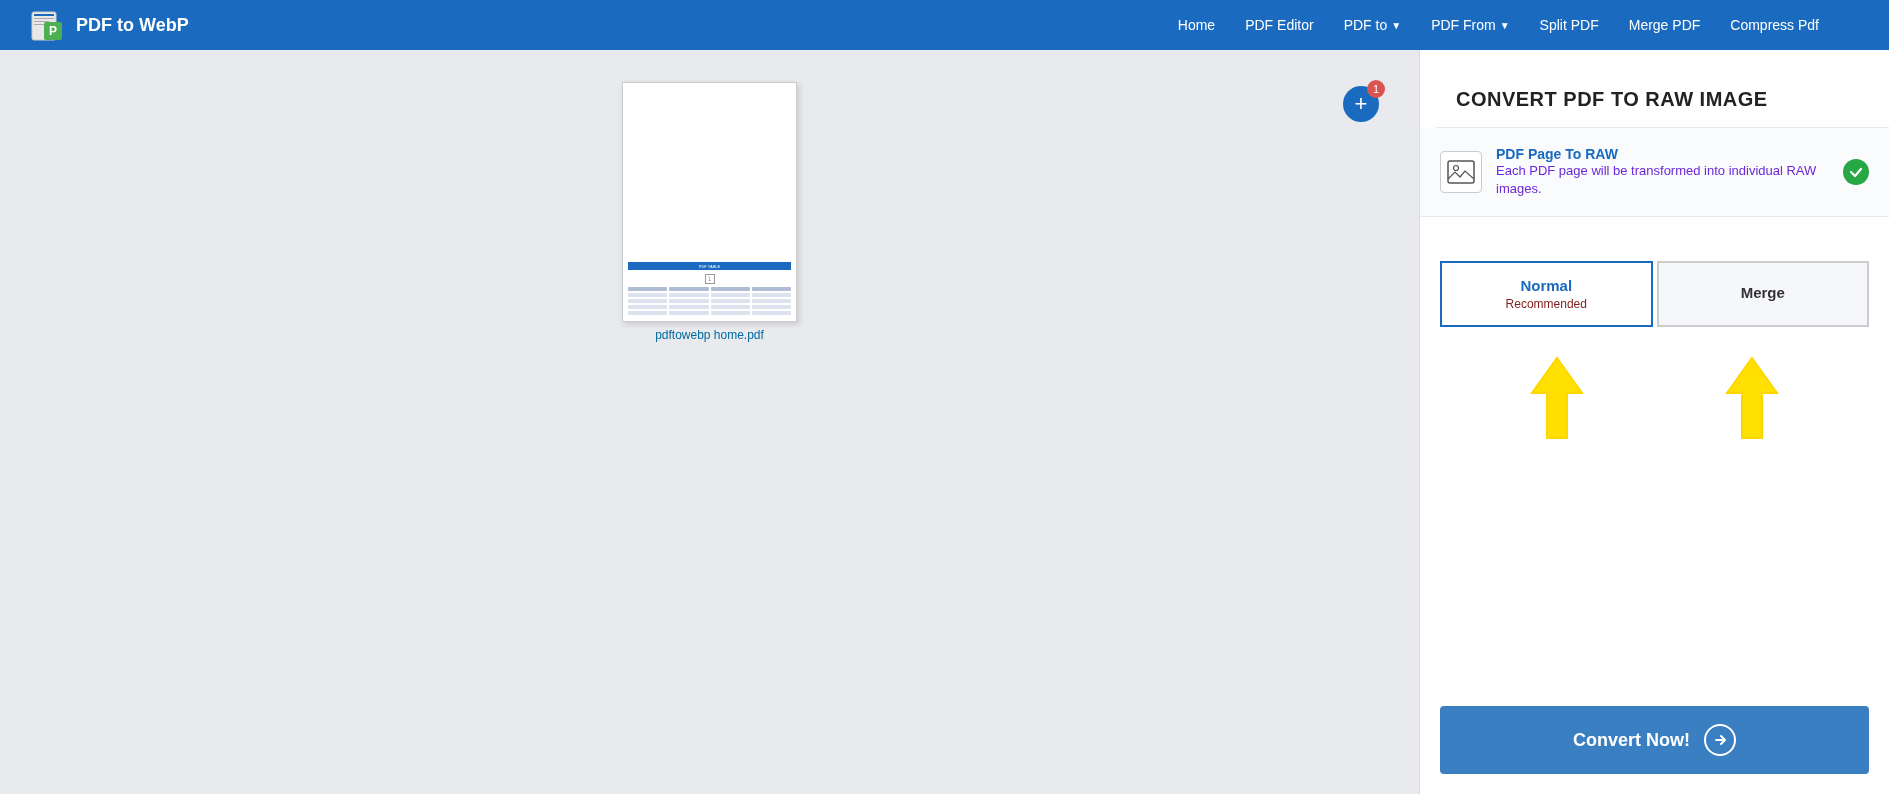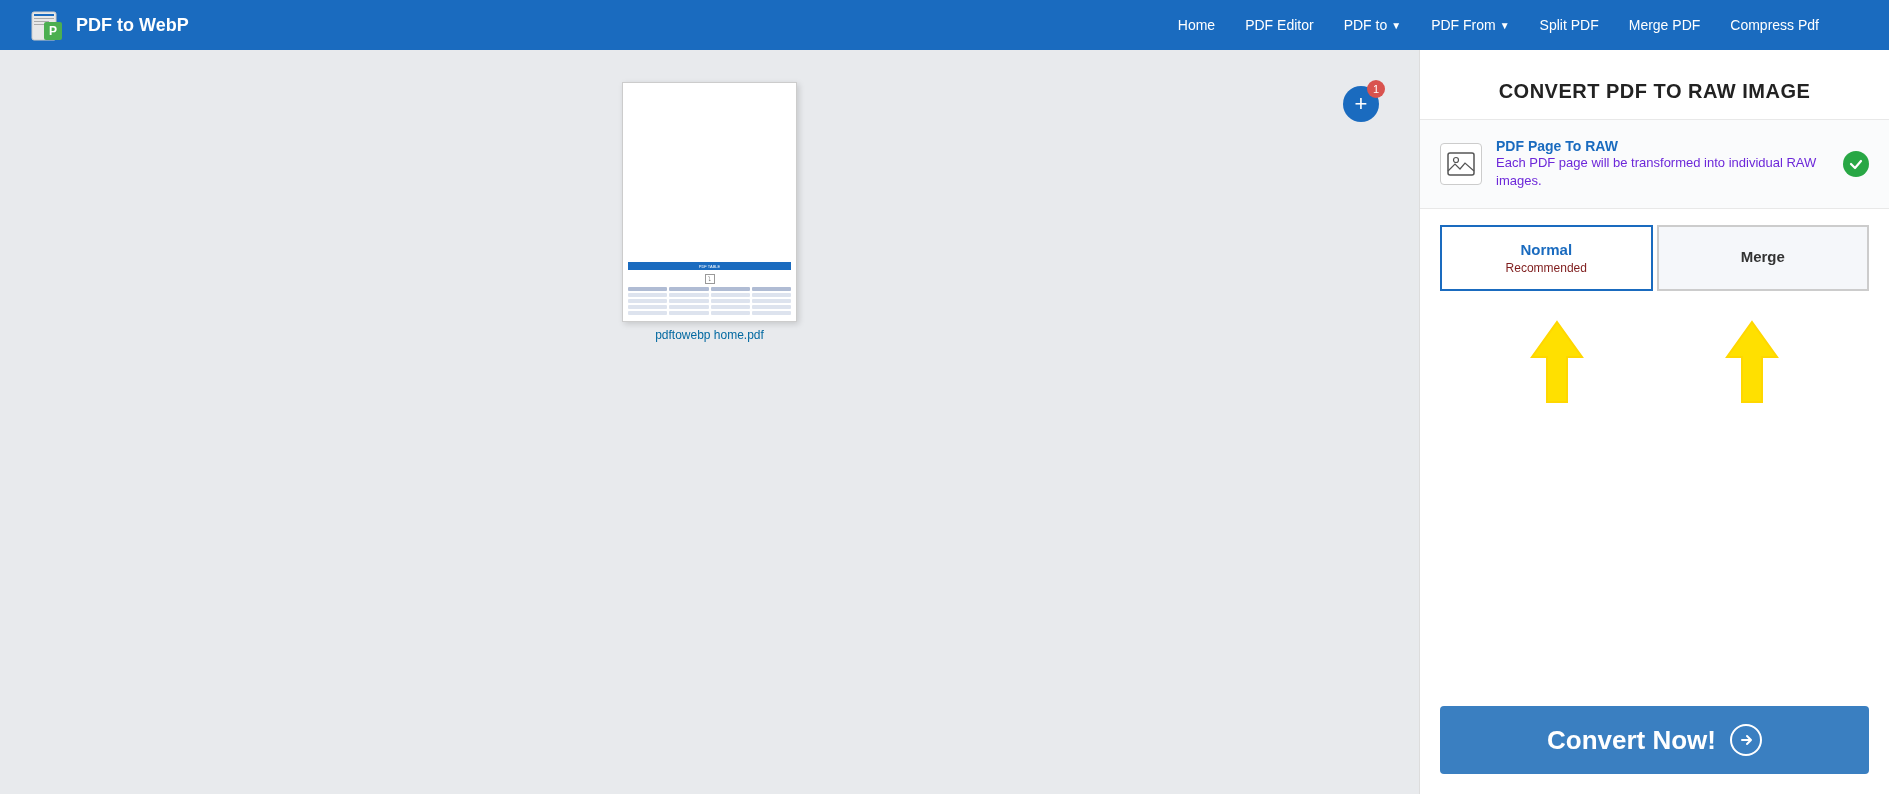--- a/index.html
+++ b/index.html
@@ -171,27 +171,28 @@
     
     .right-panel {
       width: 470px;
       background: white;
       border-left: 1px solid #ddd;
       display: flex;
       flex-direction: column;
     }
 
     .right-panel-title {
-      text-align: center;
+      text-align: left;
       font-size: 20px;
       font-weight: bold;
       color: #222;
-      padding: 30px 20px 16px;
+      padding: 38px 20px 16px;
       border-bottom: 1px solid #e8e8e8;
       letter-spacing: 0.5px;
+      margin-left: 16px;
     }
 
     
     .conversion-info {
       display: flex;
       align-items: center;
       padding: 18px 20px;
       border-bottom: 1px solid #e8e8e8;
       background: #fafbfc;
       gap: 14px;
@@ -238,20 +239,21 @@
     .quality-label {
       font-size: 13px;
       font-weight: bold;
       color: #1a6bbf;
       margin-bottom: 12px;
       letter-spacing: 0.5px;
     }
     .quality-options {
       display: flex;
       gap: 4px;
+      margin-top: 28px;
     }
     .quality-btn {
       flex: 1;
       padding: 14px 10px;
       border: 2px solid #ccc;
       background: #f5f7fa;
       cursor: pointer;
       text-align: center;
       display: flex;
       flex-direction: column;
@@ -295,21 +297,21 @@
       padding: 12px 20px 20px;
       margin-top: auto;
     }
     .convert-btn {
       width: 100%;
       background: #3a7fc1;
       border: none;
       border-radius: 4px;
       padding: 18px 20px;
       color: white;
-      font-size: 26px;
+      font-size: 18px;
       font-weight: bold;
       cursor: pointer;
       display: flex;
       align-items: center;
       justify-content: center;
       gap: 14px;
     }
     .convert-btn-circle {
       width: 32px;
       height: 32px;

